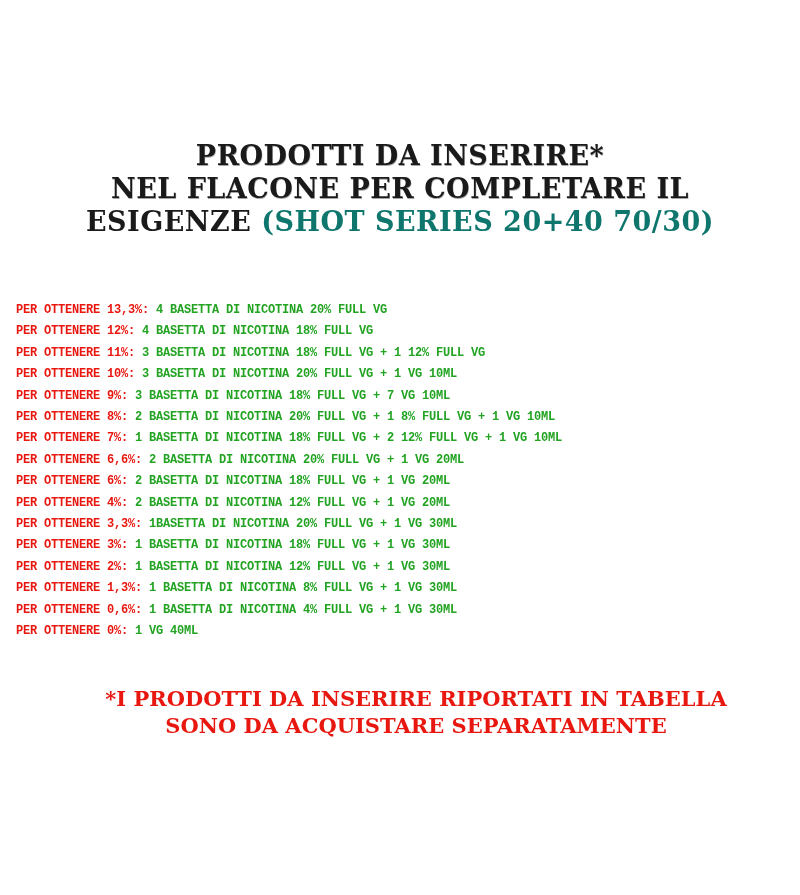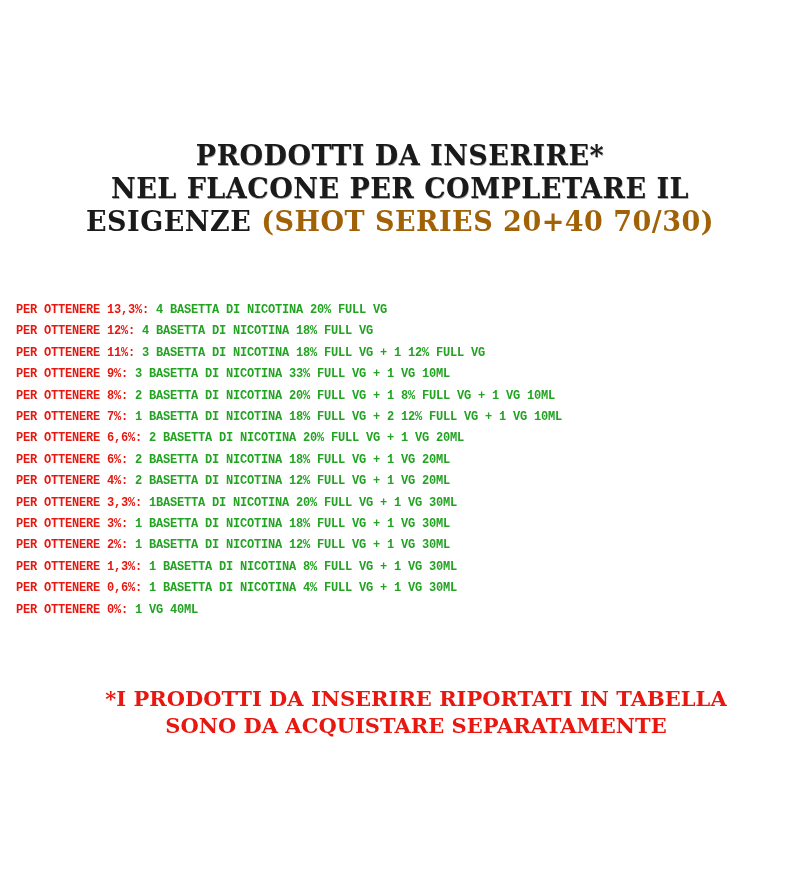--- a/index.html
+++ b/index.html
@@ -36,21 +36,21 @@
   .title-line {
     font-size: 27px;
     white-space: nowrap;
     text-shadow: 0.5px 0.5px 0 rgba(0,0,0,0.35);
   }
   .title-line-4 {
     font-size: 27px;
     white-space: nowrap;
   }
   .title-suffix {
-    color: #a16207;
+    color: #0f766e;
     font-size: 27px;
     font-family: "DejaVu Serif", serif;
     font-weight: bold;
   }
 
   
   .recipe-list {
     position: absolute;
     top: 300px;
     left: 16px;
@@ -94,21 +94,22 @@
     <div class="title-line-4">
       <span>ESIGENZE</span>
       <span class="title-suffix">(SHOT SERIES 20+40 70/30)</span>
     </div>
   </div>
 
   <div class="recipe-list">
     <div class="recipe-row"><span class="seg-red">PER OTTENERE 13,3%:</span> <span class="seg-green">4 BASETTA DI NICOTINA 20% FULL VG</span></div>
     <div class="recipe-row"><span class="seg-red">PER OTTENERE 12%:</span> <span class="seg-green">4 BASETTA DI NICOTINA 18% FULL VG</span></div>
     <div class="recipe-row"><span class="seg-red">PER OTTENERE 11%:</span> <span class="seg-green">3 BASETTA DI NICOTINA 18% FULL VG + 1 12% FULL VG</span></div>
-    <div class="recipe-row"><span class="seg-red">PER OTTENERE 9%:</span> <span class="seg-green">3 BASETTA DI NICOTINA 33% FULL VG + 1 VG 10ML</span></div>
+    <div class="recipe-row"><span class="seg-red">PER OTTENERE 10%:</span> <span class="seg-green">3 BASETTA DI NICOTINA 20% FULL VG + 1 VG 10ML</span></div>
+    <div class="recipe-row"><span class="seg-red">PER OTTENERE 9%:</span> <span class="seg-green">3 BASETTA DI NICOTINA 18% FULL VG + 7 VG 10ML</span></div>
     <div class="recipe-row"><span class="seg-red">PER OTTENERE 8%:</span> <span class="seg-green">2 BASETTA DI NICOTINA 20% FULL VG + 1 8% FULL VG + 1 VG 10ML</span></div>
     <div class="recipe-row"><span class="seg-red">PER OTTENERE 7%:</span> <span class="seg-green">1 BASETTA DI NICOTINA 18% FULL VG + 2 12% FULL VG + 1 VG 10ML</span></div>
     <div class="recipe-row"><span class="seg-red">PER OTTENERE 6,6%:</span> <span class="seg-green">2 BASETTA DI NICOTINA 20% FULL VG + 1 VG 20ML</span></div>
     <div class="recipe-row"><span class="seg-red">PER OTTENERE 6%:</span> <span class="seg-green">2 BASETTA DI NICOTINA 18% FULL VG + 1 VG 20ML</span></div>
     <div class="recipe-row"><span class="seg-red">PER OTTENERE 4%:</span> <span class="seg-green">2 BASETTA DI NICOTINA 12% FULL VG + 1 VG 20ML</span></div>
     <div class="recipe-row"><span class="seg-red">PER OTTENERE 3,3%:</span> <span class="seg-green">1BASETTA DI NICOTINA 20% FULL VG + 1 VG 30ML</span></div>
     <div class="recipe-row"><span class="seg-red">PER OTTENERE 3%:</span> <span class="seg-green">1 BASETTA DI NICOTINA 18% FULL VG + 1 VG 30ML</span></div>
     <div class="recipe-row"><span class="seg-red">PER OTTENERE 2%:</span> <span class="seg-green">1 BASETTA DI NICOTINA 12% FULL VG + 1 VG 30ML</span></div>
     <div class="recipe-row"><span class="seg-red">PER OTTENERE 1,3%:</span> <span class="seg-green">1 BASETTA DI NICOTINA 8% FULL VG +  1 VG 30ML</span></div>
     <div class="recipe-row"><span class="seg-red">PER OTTENERE 0,6%:</span> <span class="seg-green">1 BASETTA DI NICOTINA 4% FULL VG + 1 VG 30ML</span></div>

